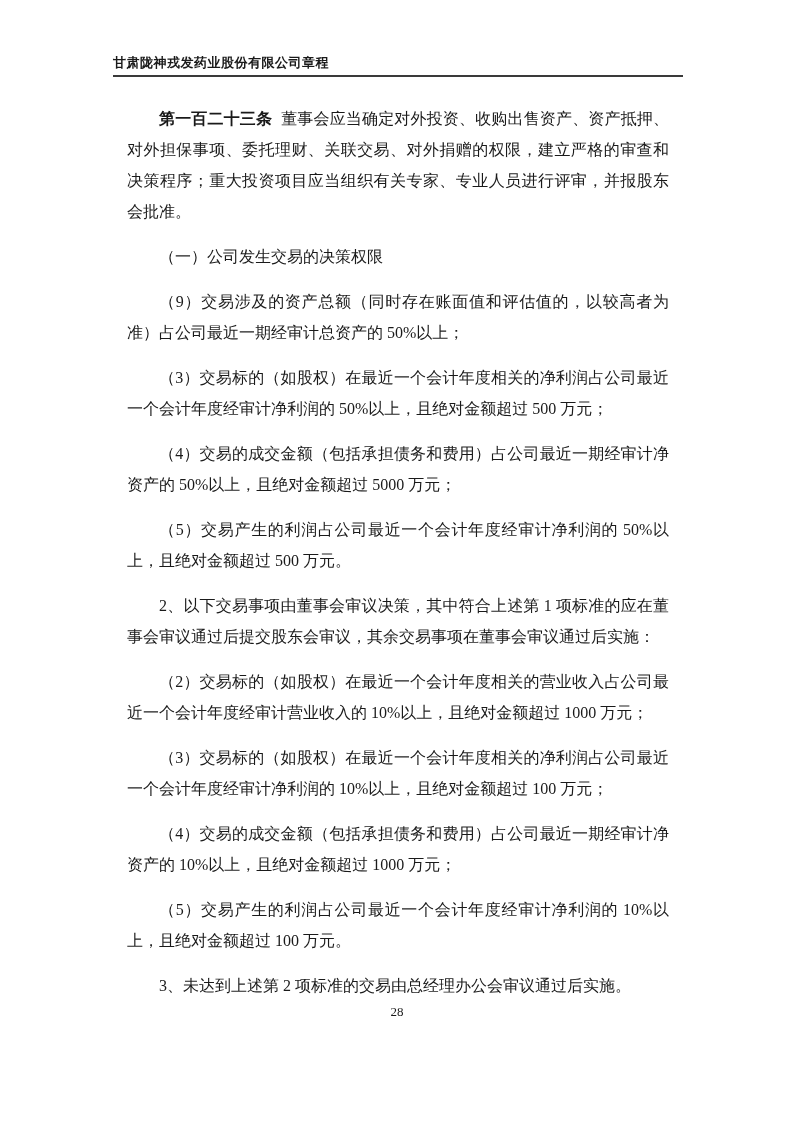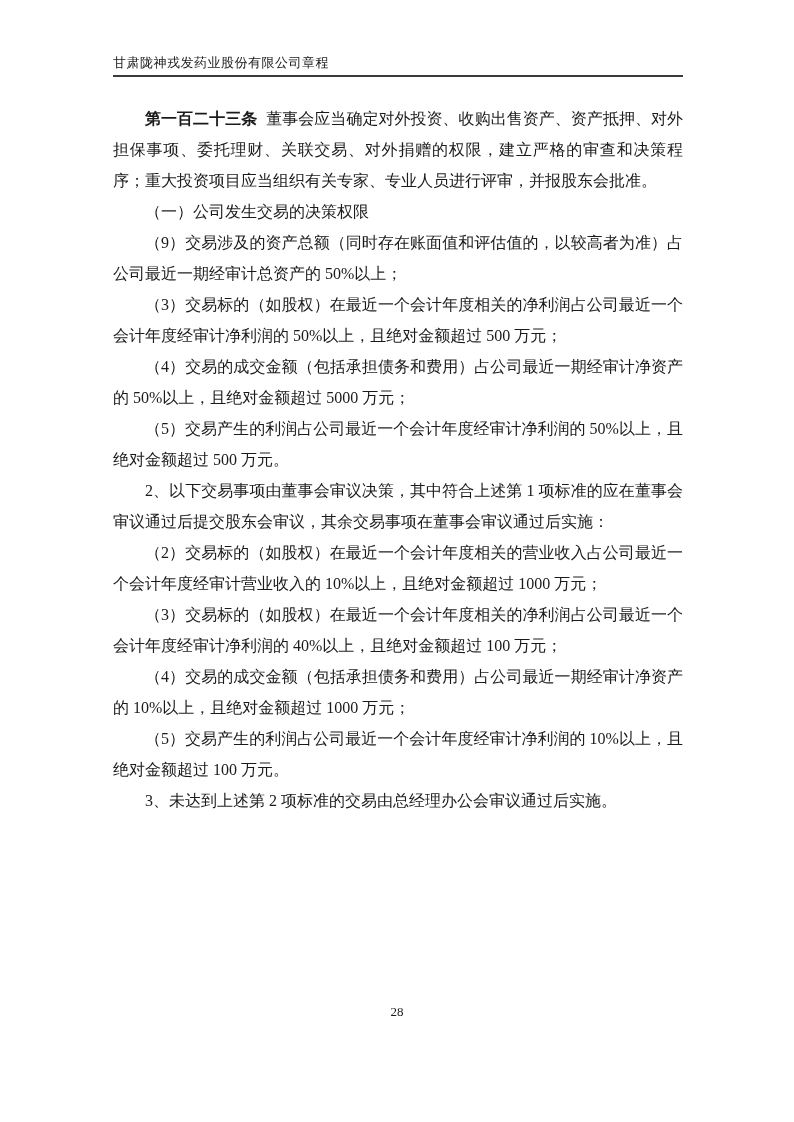--- a/index.html
+++ b/index.html
@@ -19,30 +19,31 @@
   }
   .header {
     margin: 55px 111px 0 113px;
     border-bottom: 2px solid #3a3a3a;
     padding-bottom: 5px;
   }
   .header-title {
     font-size: 13px;
     line-height: 15px;
     letter-spacing: 0.5px;
+    font-weight: bold;
   }
   .content {
     margin: 26px 111px 0 113px;
     font-size: 16px;
     line-height: 31px;
     text-align: justify;
     text-justify: inter-ideograph;
   }
   .content p {
-    margin: 0;
+    margin: 14px;
     padding: 0;
     text-indent: 2em;
   }
   .lead {
     font-weight: bold;
     margin-right: 9px;
   }
   .footer {
     position: absolute;
     top: 1004px;
@@ -64,21 +65,21 @@
 
   <div class="content">
     <p><span class="lead">第一百二十三条</span><span>董事会应当确定对外投资、收购出售资产、资产抵押、对外担保事项、委托理财、关联交易、对外捐赠的权限，建立严格的审查和决策程序；重大投资项目应当组织有关专家、专业人员进行评审，并报股东会批准。</span></p>
     <p>（一）公司发生交易的决策权限</p>
     <p>（9）交易涉及的资产总额（同时存在账面值和评估值的，以较高者为准）占公司最近一期经审计总资产的 50%以上；</p>
     <p>（3）交易标的（如股权）在最近一个会计年度相关的净利润占公司最近一个会计年度经审计净利润的 50%以上，且绝对金额超过 500 万元；</p>
     <p>（4）交易的成交金额（包括承担债务和费用）占公司最近一期经审计净资产的 50%以上，且绝对金额超过 5000 万元；</p>
     <p>（5）交易产生的利润占公司最近一个会计年度经审计净利润的 50%以上，且绝对金额超过 500 万元。</p>
     <p>2、以下交易事项由董事会审议决策，其中符合上述第 1 项标准的应在董事会审议通过后提交股东会审议，其余交易事项在董事会审议通过后实施：</p>
     <p>（2）交易标的（如股权）在最近一个会计年度相关的营业收入占公司最近一个会计年度经审计营业收入的 10%以上，且绝对金额超过 1000 万元；</p>
-    <p>（3）交易标的（如股权）在最近一个会计年度相关的净利润占公司最近一个会计年度经审计净利润的 40%以上，且绝对金额超过 100 万元；</p>
+    <p>（3）交易标的（如股权）在最近一个会计年度相关的净利润占公司最近一个会计年度经审计净利润的 10%以上，且绝对金额超过 100 万元；</p>
     <p>（4）交易的成交金额（包括承担债务和费用）占公司最近一期经审计净资产的 10%以上，且绝对金额超过 1000 万元；</p>
     <p>（5）交易产生的利润占公司最近一个会计年度经审计净利润的 10%以上，且绝对金额超过 100 万元。</p>
     <p>3、未达到上述第 2 项标准的交易由总经理办公会审议通过后实施。</p>
   </div>
 
   <div class="footer">
     <span>28</span>
   </div>
 
 </div>

